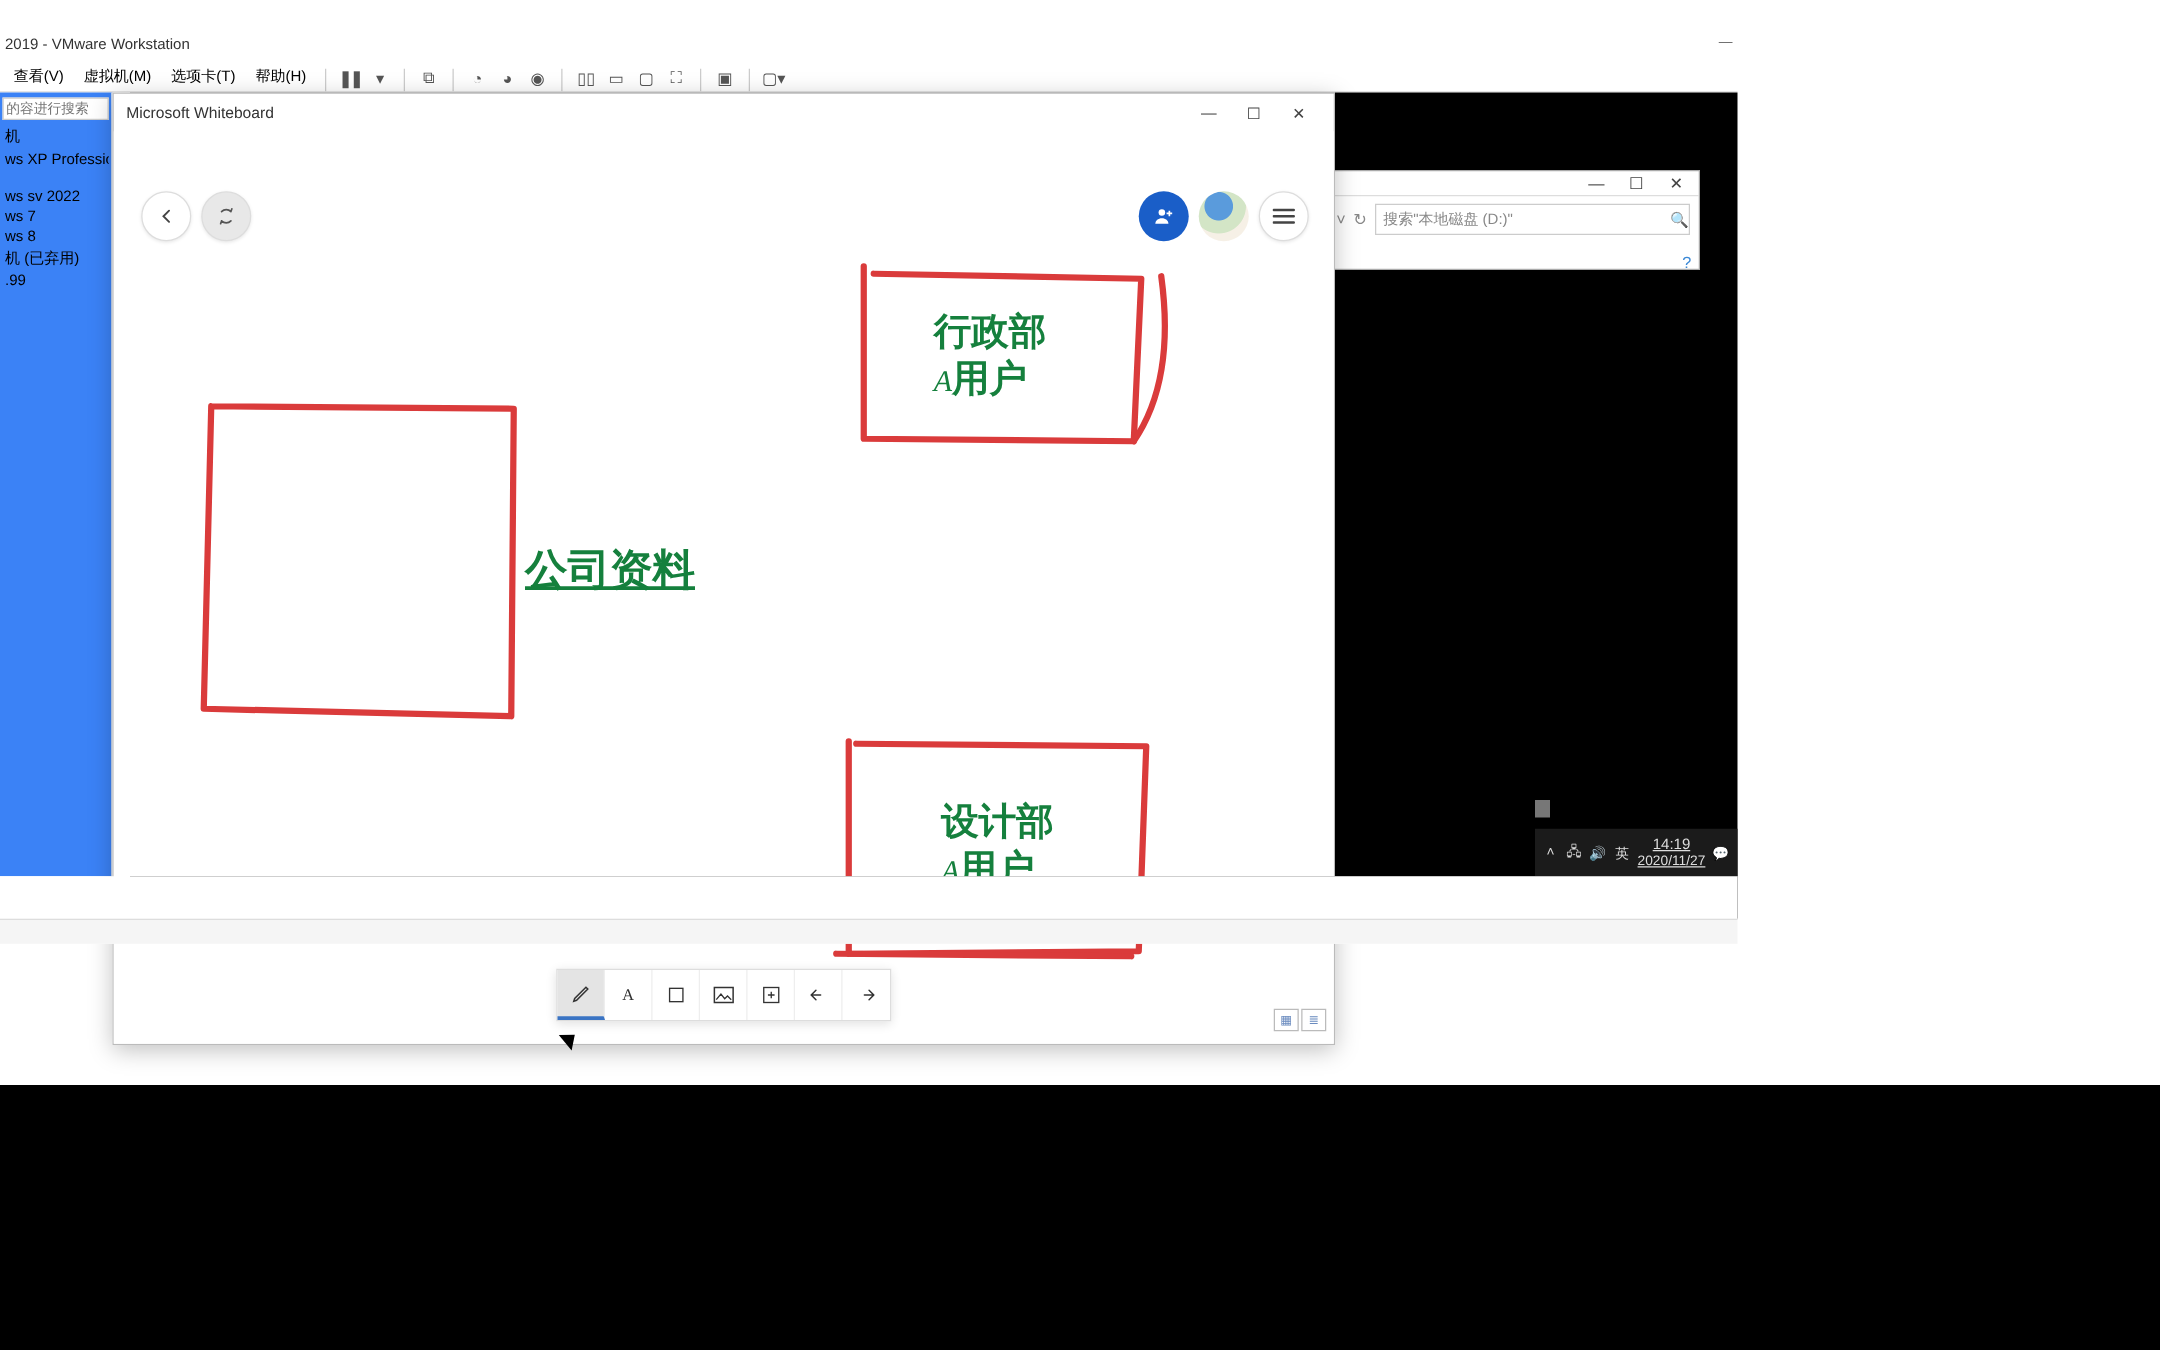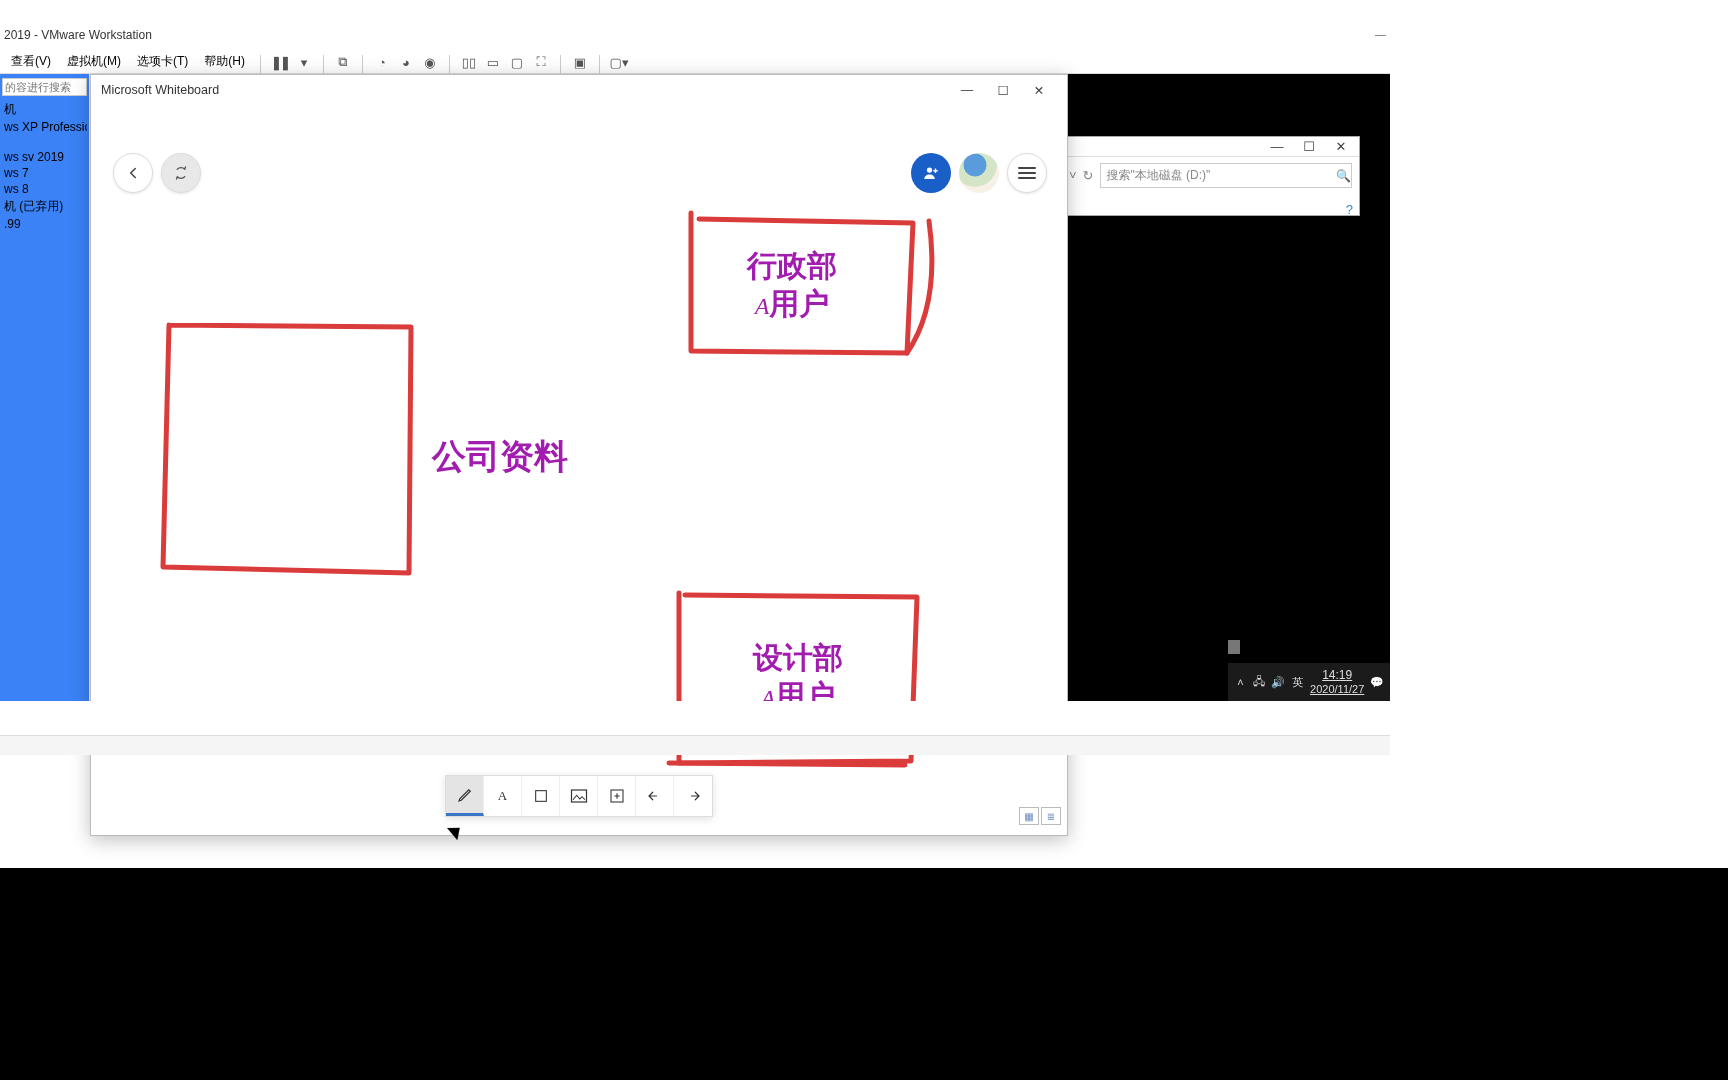--- a/index.html
+++ b/index.html
@@ -109,21 +109,21 @@
     width:40px; height:40px; border-radius:50%; background:#fff; border:1px solid #ddd;
     display:flex; align-items:center; justify-content:center; cursor:pointer;
     box-shadow:0 1px 3px rgba(0,0,0,0.1);
   }
 
   
   .wb-canvas {
     position:absolute; left:0; right:0; top:30px; bottom:0; background:#fff;
   }
   .wb-text {
-    position:absolute; font-weight:800; color:#a21caf; line-height:1.25;text-align:center;
+    position:absolute; font-weight:800; color:#15803d; line-height:1.25;
   }
   .ink {
     position:absolute; pointer-events:none;
   }
 
   
   .wb-bottom-toolbar {
     position:absolute; bottom:18px; left:50%; transform:translateX(-50%);
     display:flex; background:#fff; border:1px solid #ddd;
     box-shadow:0 2px 8px rgba(0,0,0,0.12);
@@ -213,21 +213,21 @@
     <div class="tbtn">▣</div>
     <div class="divider"></div>
     <div class="tbtn">▢▾</div>
   </div>
 
   <div class="vm-sidebar">
     <input class="vm-search" placeholder="的容进行搜索" style="">
     <div class="vmitem">机</div>
     <div class="vmitem">ws XP Professional</div>
     <div style="height:14px"></div>
-    <div class="vmitem">ws sv 2019</div>
+    <div class="vmitem">ws sv 2022</div>
     <div class="vmitem">ws 7</div>
     <div class="vmitem">ws 8</div>
     <div class="vmitem">机 (已弃用)</div>
     <div class="vmitem">.99</div>
   </div>
 
   <div class="guest-desktop">
 
     <div class="explorer-window">
       <div class="explorer-title">
@@ -291,21 +291,21 @@
         </svg>
         <svg class="ink" style="left:586px; top:100px;" width="280" height="160">
           <path d="M14 8 L14 146 L230 148 L236 18 L22 14" stroke="#da3b3b" stroke-width="5" fill="none" stroke-linejoin="round" stroke-linecap="round"></path>
           <path d="M252 16 C258 60 256 110 230 148" stroke="#da3b3b" stroke-width="5" fill="none" stroke-linecap="round"></path>
         </svg>
         <svg class="ink" style="left:566px; top:478px;" width="300" height="200">
           <path d="M22 10 L22 180 L254 178 L260 14 L28 12" stroke="#da3b3b" stroke-width="5" fill="none" stroke-linejoin="round" stroke-linecap="round"></path>
           <path d="M12 180 L248 182" stroke="#da3b3b" stroke-width="5" fill="none" stroke-linecap="round"></path>
         </svg>
 
-        <div class="wb-text" style="left:341px; top:330px; font-size:34px;">公司资料</div>
+        <div class="wb-text" style="left:329px; top:330px; font-size:34px;text-decoration:underline;">公司资料</div>
         <div class="wb-text" style="left:656px; top:142px; font-size:30px;">
           <div>行政部</div>
           <div><span style="font-weight:400; font-style:italic; font-size:24px; font-family:serif">A</span><span>用户</span></div>
         </div>
         <div class="wb-text" style="left:662px; top:534px; font-size:30px;">
           <div>设计部</div>
           <div><span style="font-weight:400; font-style:italic; font-size:24px; font-family:serif">A</span><span>用户</span></div>
         </div>
 
         <div class="wb-bottom-toolbar">

